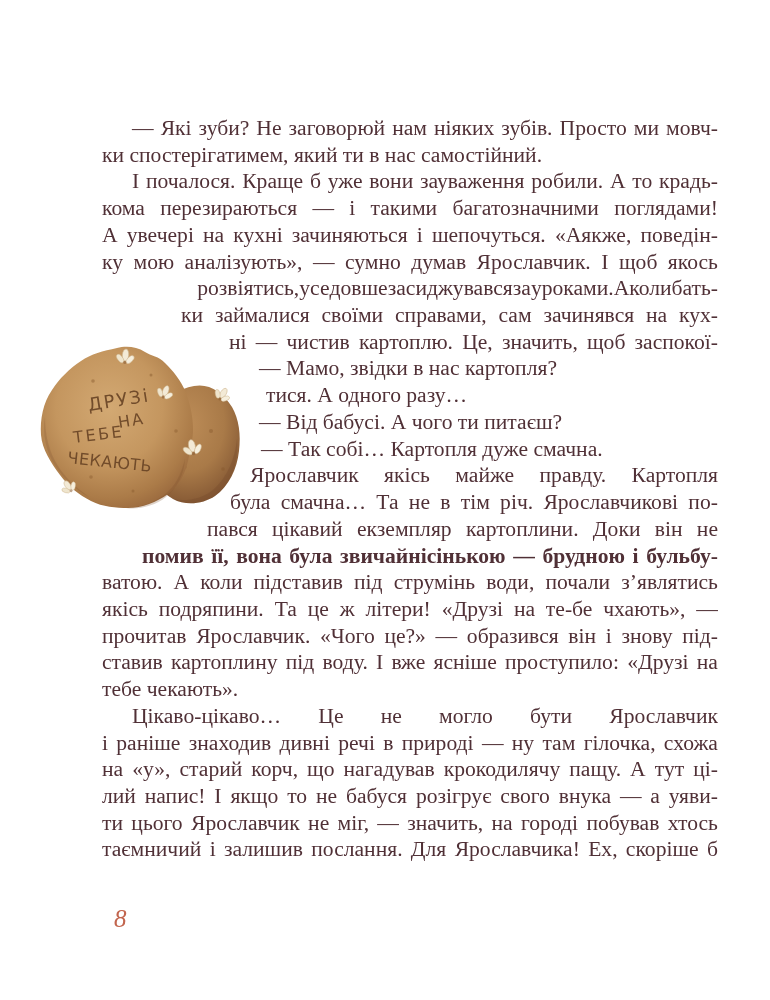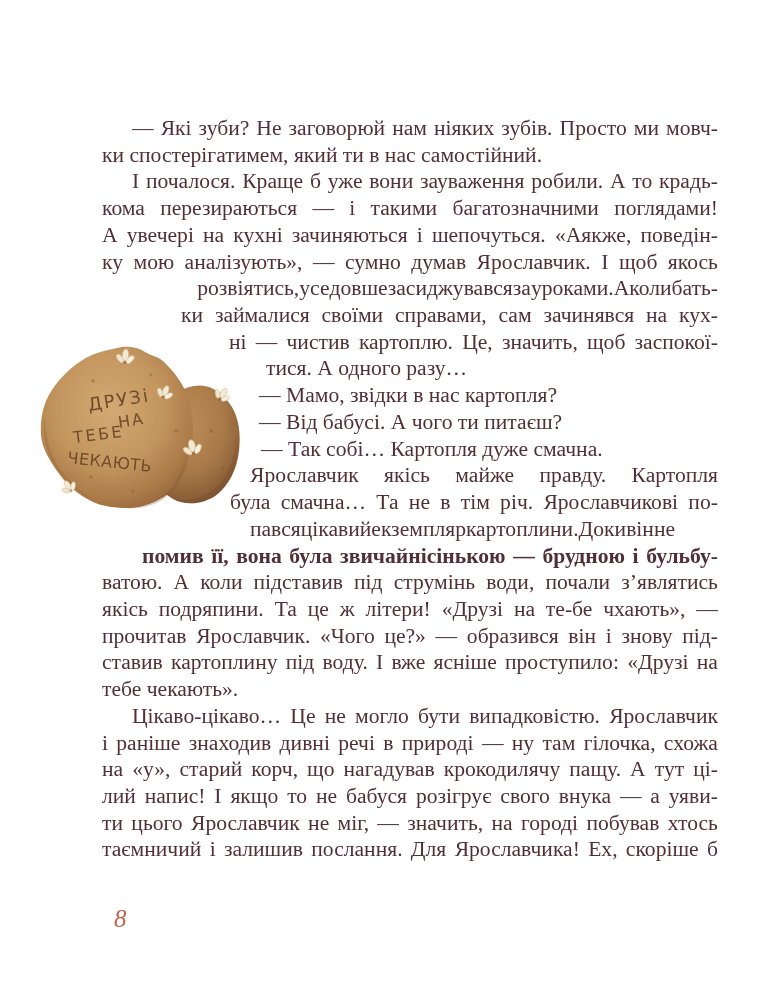--- a/index.html
+++ b/index.html
@@ -179,43 +179,43 @@
       <div class="line just" style="padding-left: 127px;">
         <span>ні</span>
         <span>—</span>
         <span>чистив</span>
         <span>картоплю.</span>
         <span>Це,</span>
         <span>значить,</span>
         <span>щоб</span>
         <span>заспокої-</span>
       </div>
+      <div class="line" style="padding-left: 157px;">— Мамо, звідки в нас картопля?</div>
       <div class="line" style="padding-left: 164px;">тися. А одного разу…</div>
-      <div class="line" style="padding-left: 157px;">— Мамо, звідки в нас картопля?</div>
       <div class="line" style="padding-left: 157px;">— Від бабусі. А чого ти питаєш?</div>
       <div class="line" style="padding-left: 159px;">— Так собі… Картопля дуже смачна.</div>
       <div class="line just" style="padding-left: 148px;">
         <span>Ярославчик</span>
         <span>якісь</span>
         <span>майже</span>
         <span>правду.</span>
         <span>Картопля</span>
       </div>
       <div class="line just" style="padding-left: 128px;">
         <span>була</span>
         <span>смачна…</span>
         <span>Та</span>
         <span>не</span>
         <span>в</span>
         <span>тім</span>
         <span>річ.</span>
         <span>Ярославчикові</span>
         <span>по-</span>
       </div>
-      <div class="line just" style="padding-left: 105px; justify-content: center;">
+      <div class="line just" style="padding-left: 105px;">
         <span>пався</span>
         <span>цікавий</span>
         <span>екземпляр</span>
         <span>картоплини.</span>
         <span>Доки</span>
         <span>він</span>
         <span>не</span>
       </div>
       <div class="line just" style="padding-left: 40px; font-weight: bold;">
         <span>помив</span>
@@ -276,21 +276,20 @@
         <span>«Друзі</span>
         <span>на</span>
       </div>
       <div class="line" style="padding-left: 0px;">тебе чекають».</div>
       <div class="line just" style="padding-left: 30px;">
         <span>Цікаво-цікаво…</span>
         <span>Це</span>
         <span>не</span>
         <span>могло</span>
         <span>бути</span>
-        <span>випадковістю.</span>
         <span>Ярославчик</span>
       </div>
       <div class="line just" style="padding-left: 0px;">
         <span>і</span>
         <span>раніше</span>
         <span>знаходив</span>
         <span>дивні</span>
         <span>речі</span>
         <span>в</span>
         <span>природі</span>

